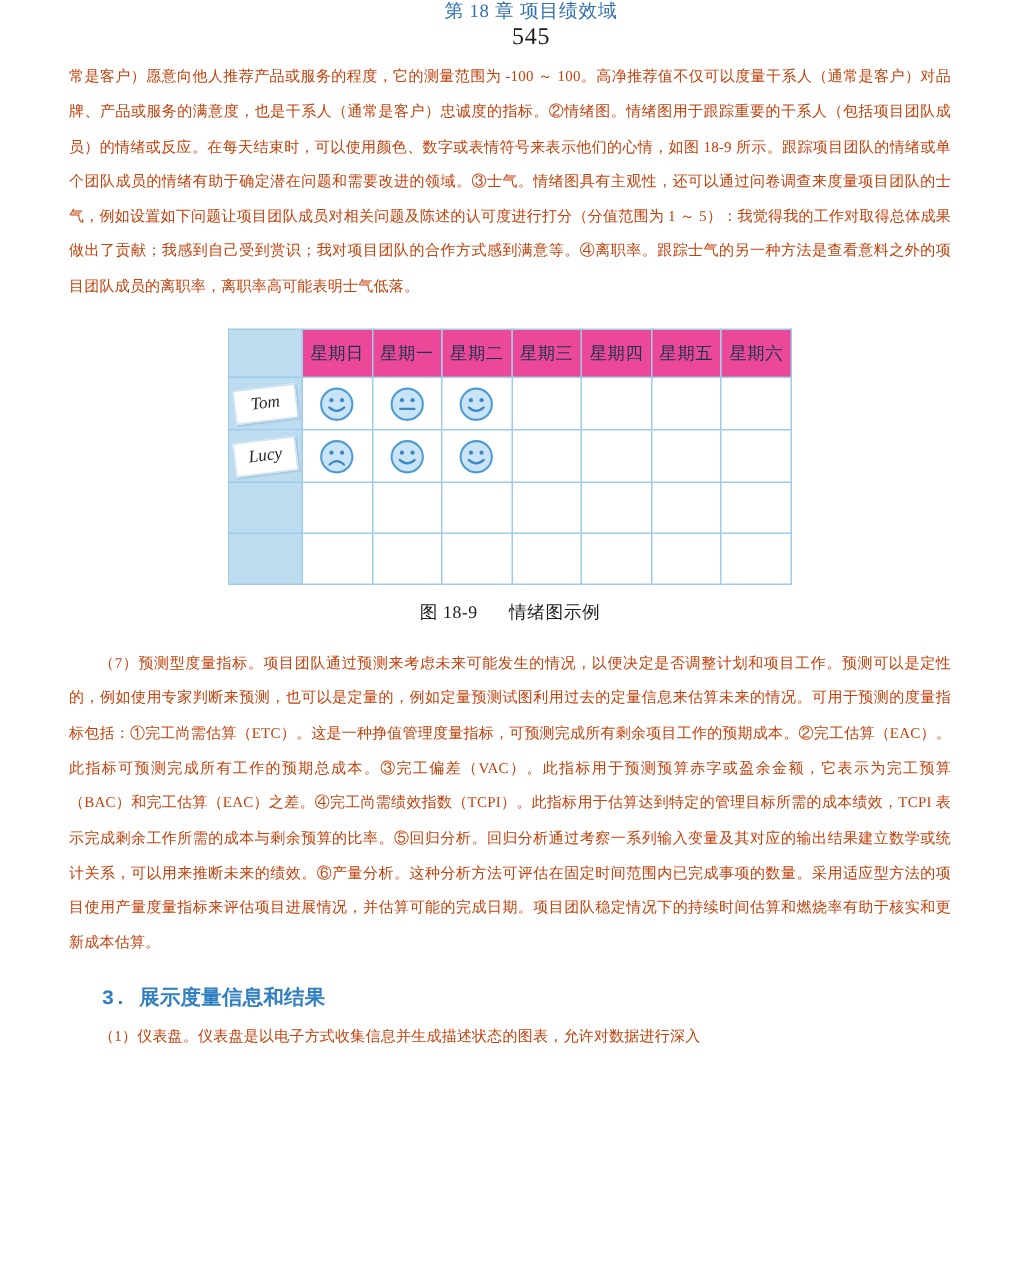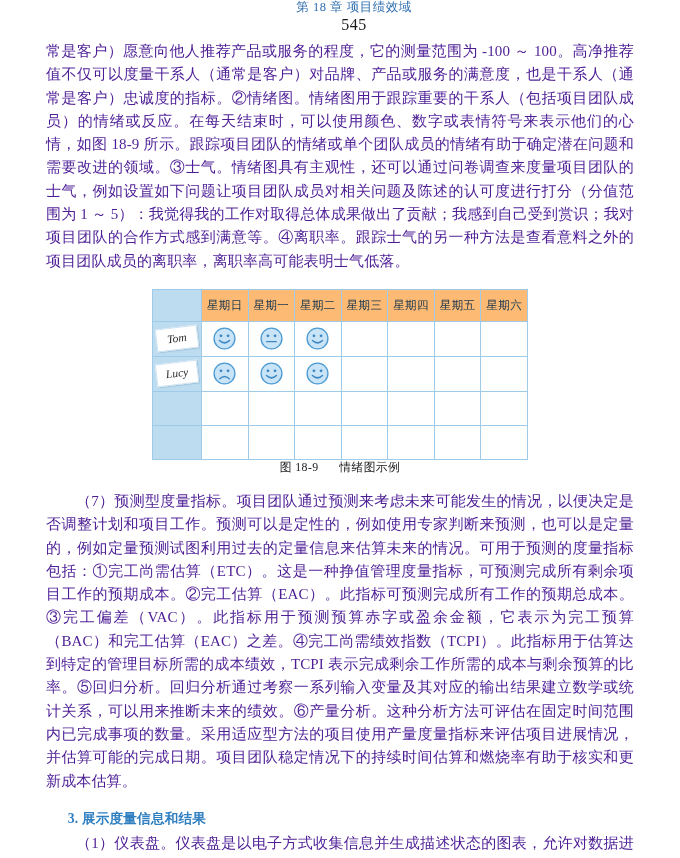--- a/index.html
+++ b/index.html
@@ -57,35 +57,35 @@
 
   
   .content {
     position: absolute;
     top: 40px;
     left: 46px;
     width: 588px;
   }
   p.para {
     margin: 0;
-    font-size: 15px;
+    font-size: 10px;
     line-height: 23.3px;
     text-align: justify;
     text-justify: inter-ideograph;
     letter-spacing: 0.15px;
-    color: #4c1d95;
+    color: #c2410c;
   }
   p.indent { text-indent: 2em; }
 
   .sec-heading {
     margin: 14px 0 2px 0;
     font-size: 13.6px;
     line-height: 23.3px;
     color: #2f7fc1;
-    font-family: Liberation Serif, serif;
+    font-family: Liberation Mono, monospace;
     font-weight: bold;
     text-indent: 1.6em;
     letter-spacing: 0.2px;
   }
 
   
   .figure {
     margin: 16px 0 0 0;
     display: flex;
     flex-direction: column;
@@ -104,21 +104,21 @@
     text-align: center;
     vertical-align: middle;
     background: #ffffff;
   }
   .mood-table td.corner,
   .mood-table td.namecell {
     background: #bedcf0;
     width: 48px;
   }
   .mood-table td.dayhead {
-    background: #fdba74;
+    background: #ec4899;
     font-size: 11.5px;
     color: #16344d;
     letter-spacing: 0.4px;
     height: 24px;
   }
   .mood-table tr.facerow td { height: 34px; }
   .mood-table tr.blankrow td { height: 33px; }
 
   .sticky {
     display: inline-block;
@@ -132,20 +132,21 @@
     font-style: italic;
     font-size: 11.5px;
     color: #2a2a2a;
     transform: rotate(-7deg);
     text-align: center;
   }
 
   .face { display: block; margin: 0 auto; }
 
   .fig-caption {
+    margin-top: 11px;
     font-size: 11.8px;
     color: #1c1c1c;
     letter-spacing: 0.4px;
   }
   .fig-caption .cap-gap { display: inline-block; width: 14px; }
 </style>
 </head>
 <body>
 
 <div class="page-header">

